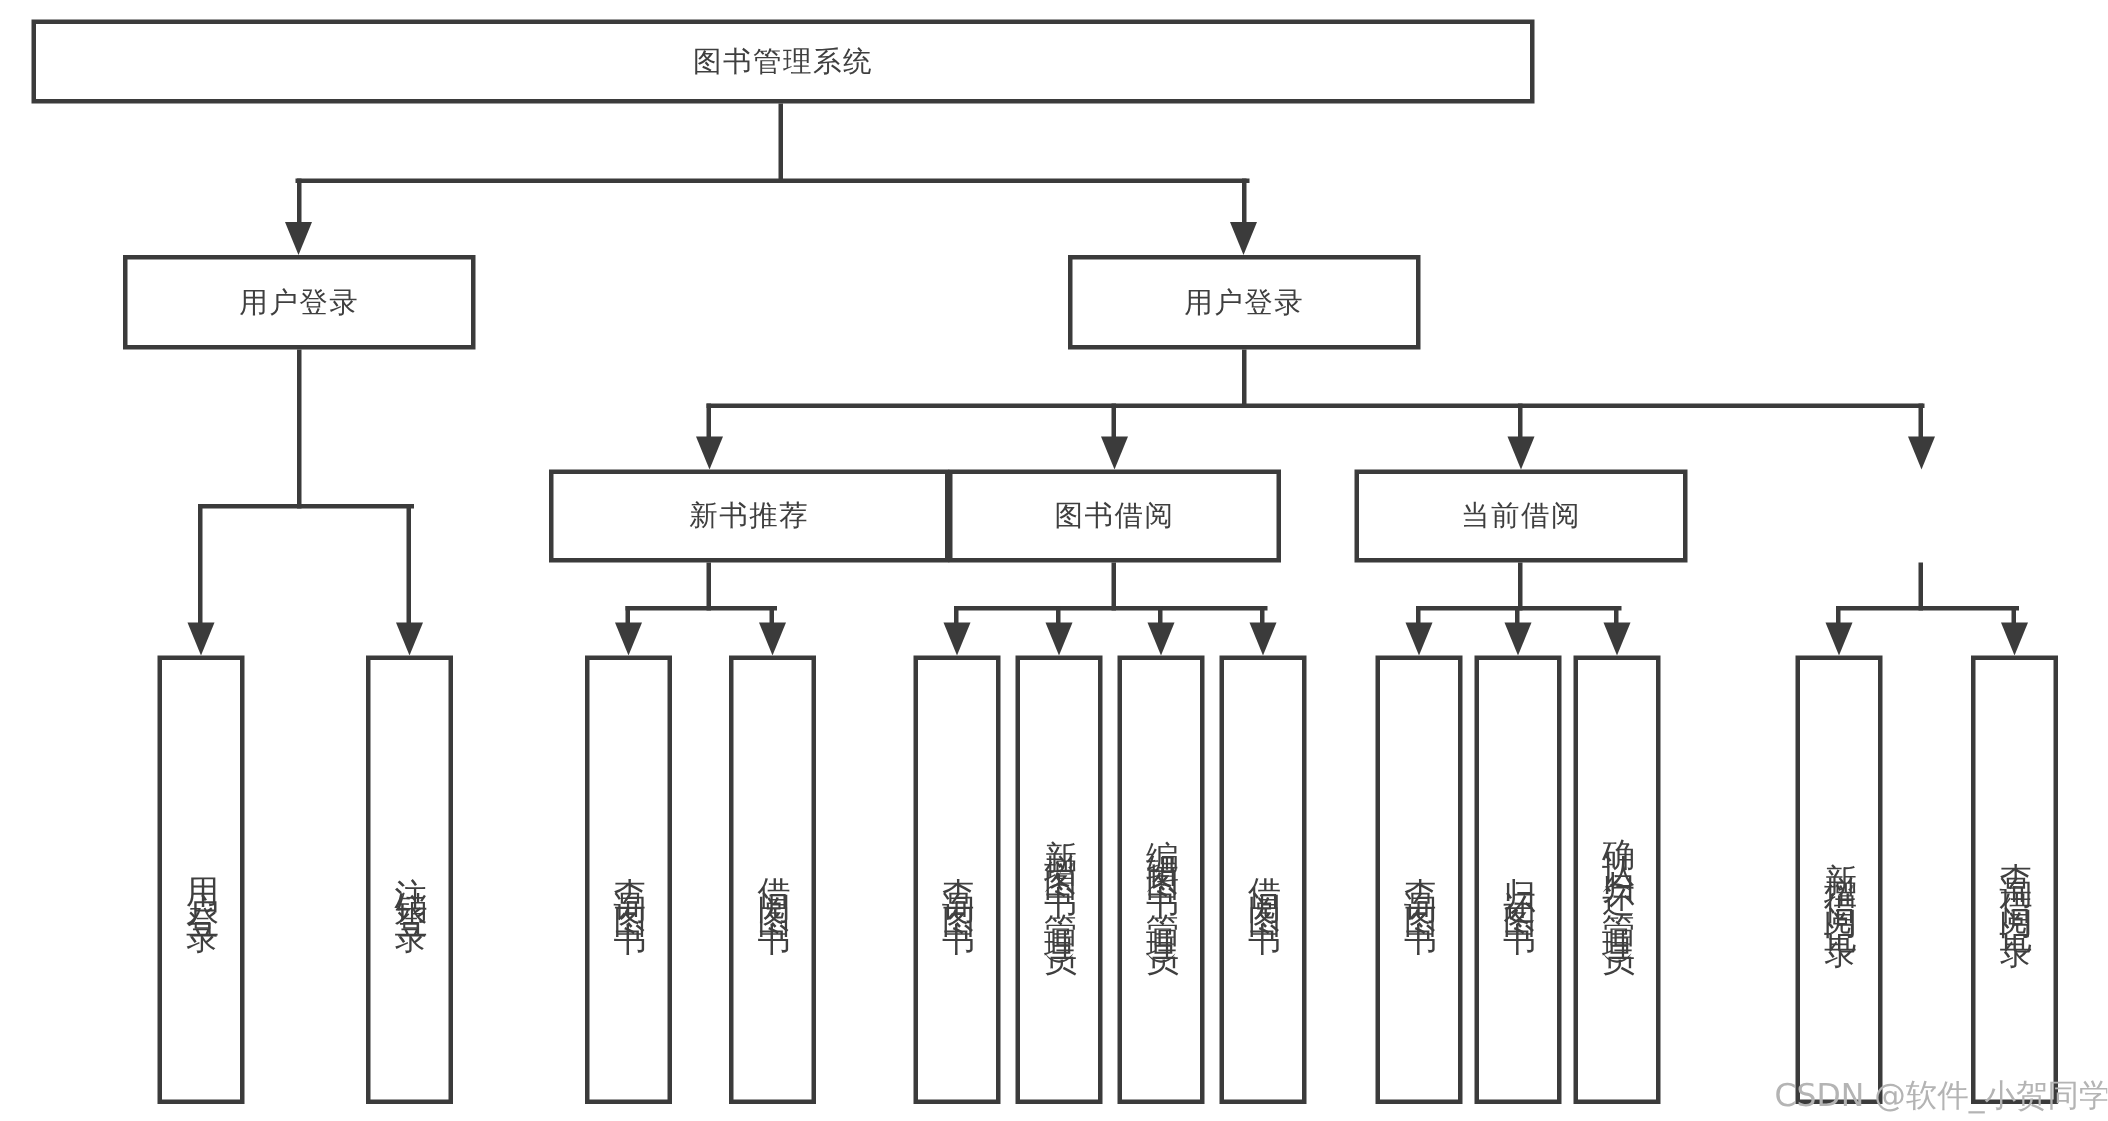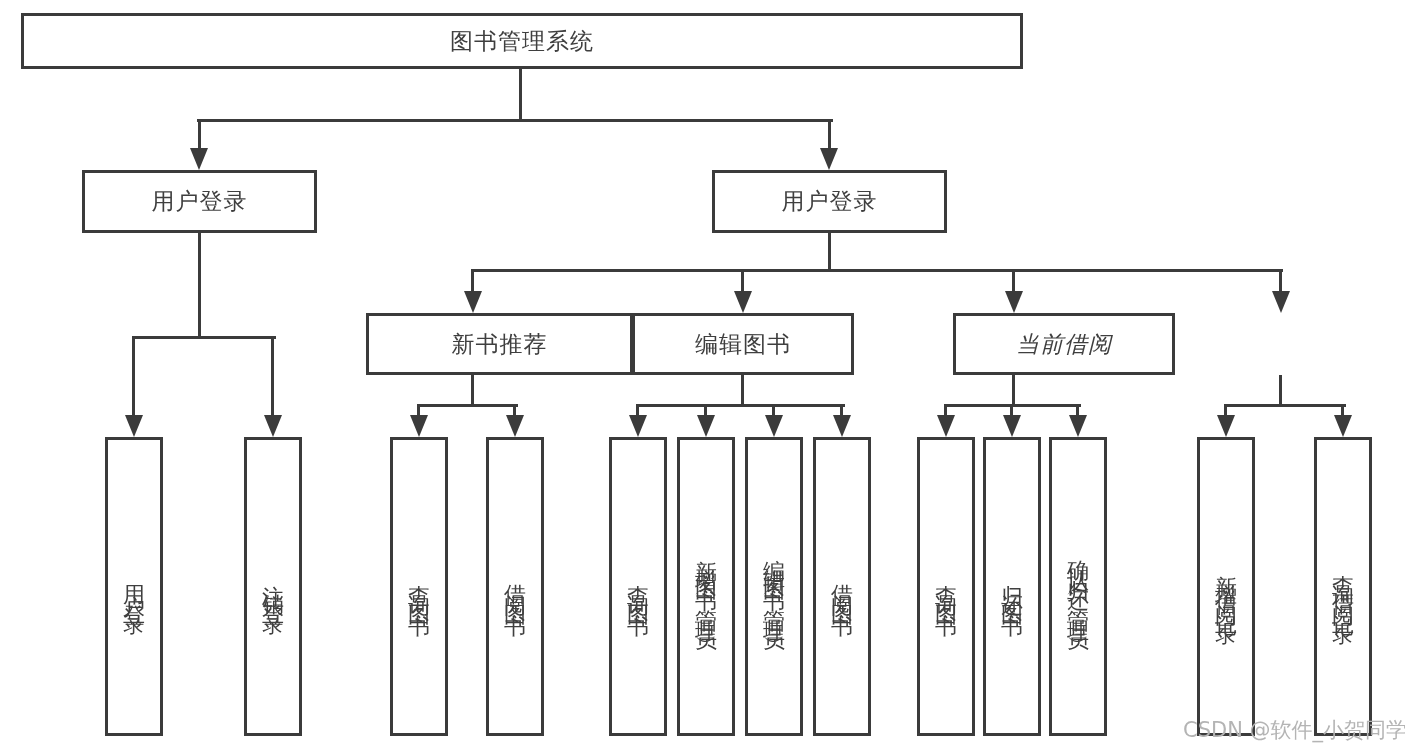--- a/index.html
+++ b/index.html
@@ -18,21 +18,21 @@
   .box {
     position: absolute;
     border: 3px solid #3b3b3b;
     background: #ffffff;
     display: flex;
     align-items: center;
     justify-content: center;
     color: #3f3f3f;
   }
   .hbox {
-    font-size: 23px;
+    font-size: 19px;
     letter-spacing: 1px;
     white-space: nowrap;
   }
   .vbox {
     writing-mode: vertical-rl;
     text-orientation: mixed;
     font-size: 22px;
     letter-spacing: 10px;
     white-space: nowrap;
     overflow: hidden;
@@ -91,22 +91,22 @@
   <div class="line" style="left:471px; top:269px; width:3px; height:26px;"></div>
   <div class="arrow" style="left:464px; top:291px;"></div>
   <div class="line" style="left:741px; top:269px; width:3px; height:26px;"></div>
   <div class="arrow" style="left:734px; top:291px;"></div>
   <div class="line" style="left:1012px; top:269px; width:3px; height:26px;"></div>
   <div class="arrow" style="left:1005px; top:291px;"></div>
   <div class="line" style="left:1279px; top:269px; width:3px; height:26px;"></div>
   <div class="arrow" style="left:1272px; top:291px;"></div>
 
   <div class="box hbox" style="left:366px; top:313px; width:267px; height:62px;">新书推荐</div>
-  <div class="box hbox" style="left:632px; top:313px; width:222px; height:62px;">编辑图书</div>
-  <div class="box hbox" style="left:953px; top:313px; width:222px; height:62px;font-style:italic;">当前借阅</div>
+  <div class="box hbox" style="left:632px; top:313px; width:222px; height:62px;">图书借阅</div>
+  <div class="box hbox" style="left:903px; top:313px; width:222px; height:62px;">当前借阅</div>
 
   <div class="line" style="left:471px; top:375px; width:3px; height:32px;"></div>
   <div class="line" style="left:417px; top:404px; width:101px; height:3px;"></div>
   <div class="line" style="left:417px; top:404px; width:3px; height:15px;"></div>
   <div class="arrow" style="left:410px; top:415px;"></div>
   <div class="line" style="left:513px; top:404px; width:3px; height:15px;"></div>
   <div class="arrow" style="left:506px; top:415px;"></div>
 
   <div class="line" style="left:741px; top:375px; width:3px; height:32px;"></div>
   <div class="line" style="left:636px; top:404px; width:209px; height:3px;"></div>

